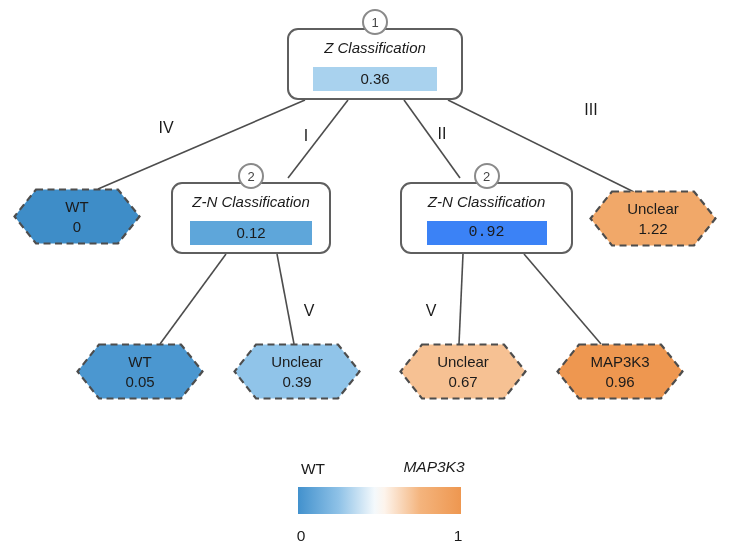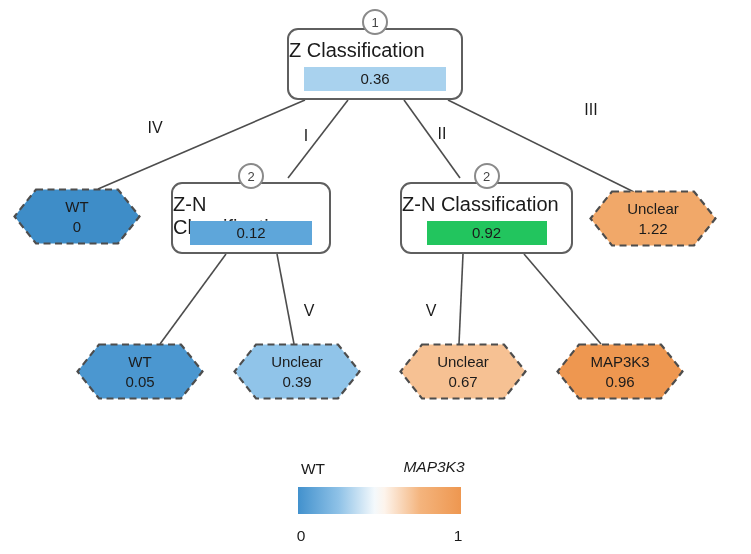--- a/index.html
+++ b/index.html
@@ -16,21 +16,21 @@
   .node{
     position:absolute;background:#fff;border:2.2px solid #5f5f5f;border-radius:11px;
     box-sizing:border-box;
   }
   .node-circle{
     position:absolute;top:-21px;left:50%;transform:translateX(-50%);
     width:26px;height:26px;border-radius:50%;background:#fff;border:2px solid #8a8a8a;
     display:flex;align-items:center;justify-content:center;
     font-size:13px;color:#444;box-sizing:border-box;
   }
-  .node-title{margin-top:9px;font-size:20px;}
+  .node-title{margin-top:9px;text-align:center;font-size:15px;font-style:italic;}
   .node-bar{
     position:absolute;left:50%;transform:translateX(-50%);bottom:7px;height:24px;
     line-height:24px;text-align:center;font-size:15px;
   }
   .hex{position:absolute;width:128px;height:57px;}
   .hex svg{position:absolute;left:0;top:0;display:block;}
   .hex-text{
     position:absolute;inset:0;display:flex;flex-direction:column;
     align-items:center;justify-content:center;line-height:1.3;font-size:15px;
   }
@@ -55,49 +55,49 @@
     <line x1="305" y1="100" x2="98" y2="189"></line>
     <line x1="348" y1="100" x2="288" y2="178"></line>
     <line x1="404" y1="100" x2="460" y2="178"></line>
     <line x1="448" y1="100" x2="634" y2="192"></line>
     <line x1="226" y1="254" x2="160" y2="344"></line>
     <line x1="277" y1="254" x2="294" y2="344"></line>
     <line x1="463" y1="254" x2="459" y2="344"></line>
     <line x1="524" y1="254" x2="601" y2="344"></line>
   </svg>
 
-  <div class="edge-label" style="left:155px;top:128px;">IV</div>
+  <div class="edge-label" style="left:166px;top:128px;">IV</div>
   <div class="edge-label" style="left:306px;top:136px;">I</div>
   <div class="edge-label" style="left:442px;top:134px;text-align:center;">II</div>
   <div class="edge-label" style="left:591px;top:110px;">III</div>
   <div class="edge-label" style="left:309px;top:311px;">V</div>
   <div class="edge-label" style="left:431px;top:311px;">V</div>
 
   <div class="node" style="left:287px;top:28px;width:176px;height:72px;">
     <div class="node-circle">
       <span>1</span>
     </div>
     <div class="node-title">Z Classification</div>
-    <div class="node-bar" style="width: 142px; background: rgb(169, 210, 238);">0.36</div>
+    <div class="node-bar" style="width: 124px; background: rgb(169, 210, 238);">0.36</div>
   </div>
 
   <div class="node" style="left:171px;top:182px;width:160px;height:72px;">
     <div class="node-circle">
       <span>2</span>
     </div>
     <div class="node-title">Z-N Classification</div>
     <div class="node-bar" style="width: 122px; background: rgb(94, 166, 218); margin-top: 32px;">0.12</div>
   </div>
 
   <div class="node" style="left:400px;top:182px;width:173px;height:72px;">
     <div class="node-circle">
       <span>2</span>
     </div>
     <div class="node-title">Z-N Classification</div>
-    <div class="node-bar" style="width: 120px; background: #22c55e;">0.92</div>
+    <div class="node-bar" style="width: 120px; background: #3b82f6; font-family: Liberation Mono, monospace;">0.92</div>
   </div>
 
   <div class="hex" style="left:13px;top:188px;">
     <svg width="128" height="57" viewBox="0 0 128 57">
       <polygon points="23,1.5 105,1.5 126.5,28.5 105,55.5 23,55.5 1.5,28.5" stroke="#4d4d4d" stroke-width="2.2" stroke-dasharray="7 4.5" fill="#3e8dc8"></polygon>
     </svg>
     <div class="hex-text">
       <span>WT</span>
       <span>0</span>
     </div>

